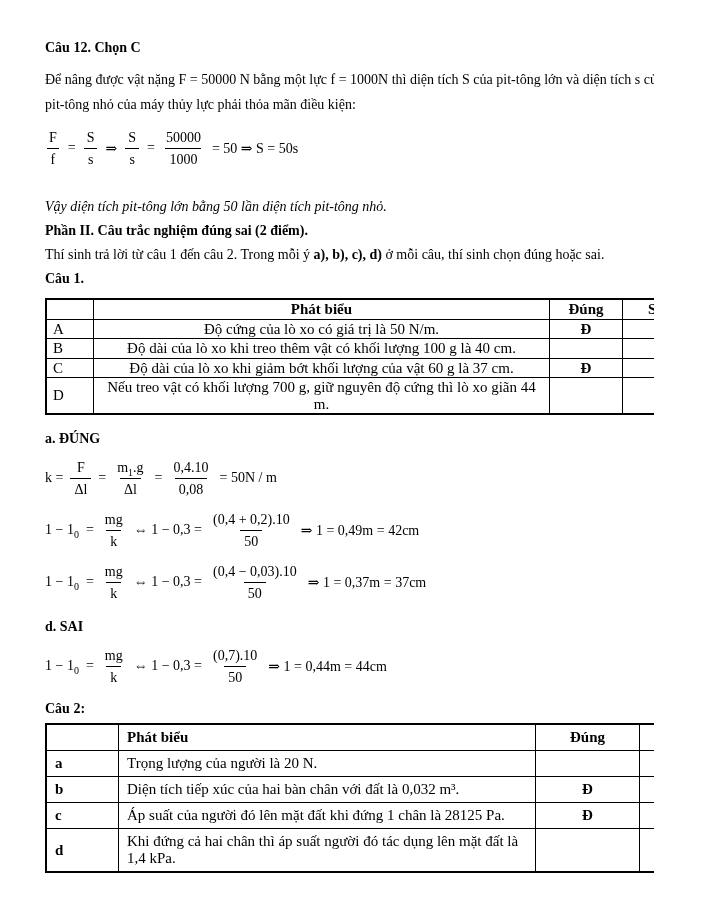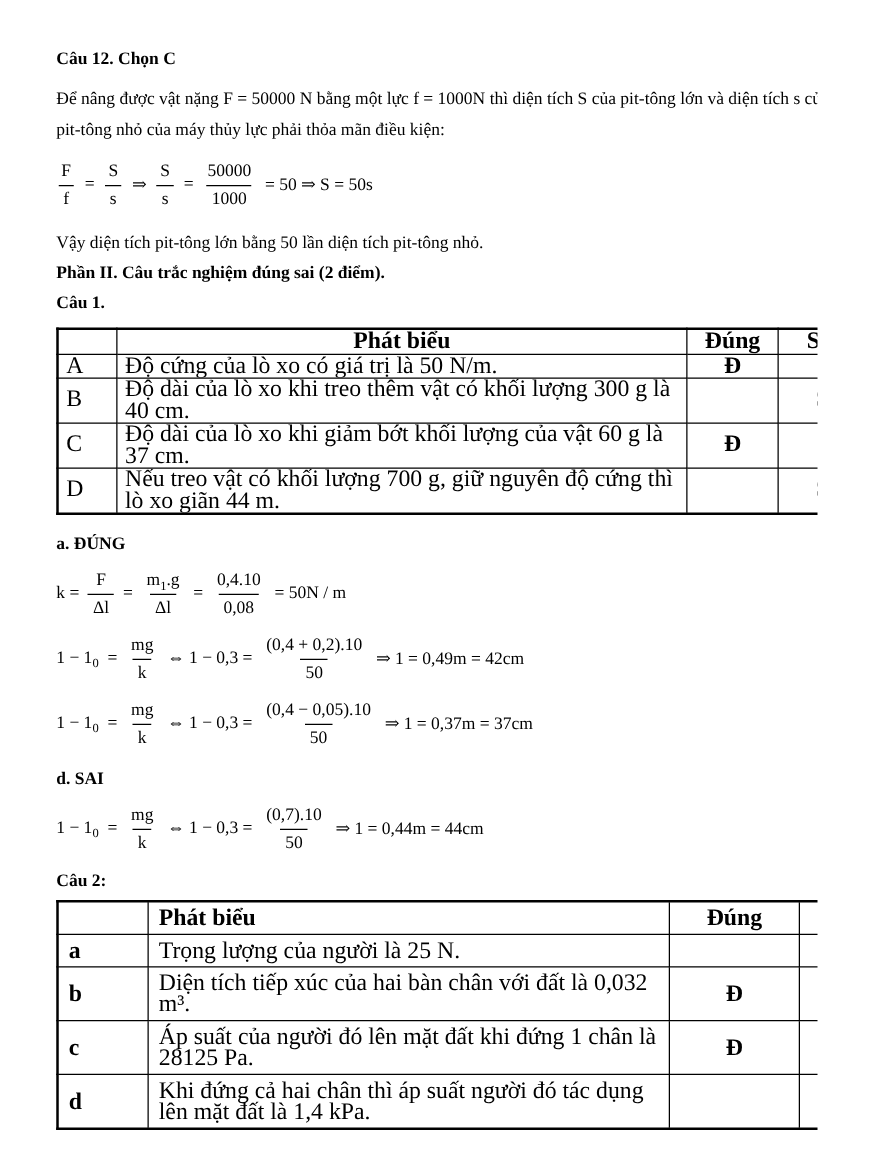--- a/index.html
+++ b/index.html
@@ -14,27 +14,27 @@
   .para{margin-top:11px;line-height:25px;width:632px;}
   .line{margin-top:4px;line-height:20px;}
   
   .formula{display:flex;align-items:center;gap:7px;margin-top:10px;min-height:42px;white-space:nowrap;}
   .frac{display:inline-flex;flex-direction:column;align-items:center;text-align:center;line-height:17px;}
   .frac .num{display:block;padding:0 4px 2px;}
   .frac .den{display:block;border-top:1px solid #000;padding:2px 4px 0;}
   sub{font-size:10px;line-height:0;}
   
   table{border-collapse:collapse;border:2px solid #000;table-layout:fixed;}
-  td,th{border:1px solid #000;font-size:19px;vertical-align:middle;overflow:hidden;font-family:Liberation Serif, serif;}
+  td,th{border:1px solid #000;font-size:15px;vertical-align:middle;overflow:hidden;font-family:Liberation Serif, serif;}
   th{font-weight:bold;}
   
   .t1{margin-top:9px;width:595px;}
   .t1 td,.t1 th{padding:1px 6px;line-height:16.5px;}
   .t1 .col-letter{width:34px;}
-  .t1 .col-stmt{width:443px;}
+  .t1 .col-stmt{width:443px;text-align:center;}
   .t1 .col-dung{width:60px;}
   .t1 .col-sai{width:58px;}
   .t1 th.col-stmt{text-align:center;}
   
   .t2{margin-top:4px;width:607px;}
   .t2 td,.t2 th{padding:4px 8px;line-height:17px;}
   .t2 .col-letter{width:55px;}
   .t2 .col-stmt{width:400px;}
   .t2 .col-dung{width:87px;}
   .t2 .col-sai{width:65px;}
@@ -70,44 +70,45 @@
       <span class="den">s</span>
     </span>
     <span>=</span>
     <span class="frac">
       <span class="num">50000</span>
       <span class="den">1000</span>
     </span>
     <span>= 50 ⇒ S = 50s</span>
   </div>
 
-  <div class="line" style="margin-top:16px;">Vậy diện tích pit-tông lớn bằng 50 lần diện tích pit-tông nhỏ.</div>
+  <div class="line" style="margin-top:28px;font-style:italic;">Vậy diện tích pit-tông lớn bằng 50 lần diện tích pit-tông nhỏ.</div>
 
   <div class="line heading">Phần II. Câu trắc nghiệm đúng sai (2 điểm).</div>
 
+  <div class="line"><span>Thí sinh trả lời từ câu 1 đến câu 2. Trong mỗi ý </span><span class="b">a), b), c), d)</span><span> ở mỗi câu, thí sinh chọn đúng hoặc sai.</span></div>
 
   <div class="line heading">Câu 1.</div>
 
   <table class="t1">
     <tbody>
         <tr>
       <th class="col-letter"></th>
       <th class="col-stmt">Phát biểu</th>
       <th class="col-dung">Đúng</th>
       <th class="col-sai">Sai</th>
     </tr>
     <tr>
       <td class="col-letter">A</td>
       <td class="col-stmt">Độ cứng của lò xo có giá trị là 50 N/m.</td>
       <td class="col-dung mark">Đ</td>
       <td class="col-sai mark"></td>
     </tr>
     <tr>
       <td class="col-letter">B</td>
-      <td class="col-stmt">Độ dài của lò xo khi treo thêm vật có khối lượng 300 g là 40 cm.</td>
+      <td class="col-stmt">Độ dài của lò xo khi treo thêm vật có khối lượng 100 g là 40 cm.</td>
       <td class="col-dung mark"></td>
       <td class="col-sai mark">S</td>
     </tr>
     <tr>
       <td class="col-letter">C</td>
       <td class="col-stmt">Độ dài của lò xo khi giảm bớt khối lượng của vật 60 g là 37 cm.</td>
       <td class="col-dung mark">Đ</td>
       <td class="col-sai mark"></td>
     </tr>
     <tr>
@@ -159,21 +160,21 @@
 
   <div class="formula">
     <span><span>1 − 1</span><sub>0</sub></span>
     <span>=</span>
     <span class="frac">
       <span class="num">mg</span>
       <span class="den">k</span>
     </span>
     <span>⇔ 1 − 0,3 =</span>
     <span class="frac">
-      <span class="num">(0,4 − 0,05).10</span>
+      <span class="num">(0,4 − 0,03).10</span>
       <span class="den">50</span>
     </span>
     <span>⇒ 1 = 0,37m = 37cm</span>
   </div>
 
   <div class="sec-label">d. SAI</div>
 
   <div class="formula">
     <span><span>1 − 1</span><sub>0</sub></span>
     <span>=</span>
@@ -194,21 +195,21 @@
   <table class="t2">
     <tbody>
         <tr>
       <th class="col-letter"></th>
       <th class="col-stmt">Phát biểu</th>
       <th class="col-dung">Đúng</th>
       <th class="col-sai">Sai</th>
     </tr>
     <tr>
       <td class="col-letter letter">a</td>
-      <td class="col-stmt">Trọng lượng của người là 25 N.</td>
+      <td class="col-stmt">Trọng lượng của người là 20 N.</td>
       <td class="col-dung mark"></td>
       <td class="col-sai mark">S</td>
     </tr>
     <tr>
       <td class="col-letter letter">b</td>
       <td class="col-stmt">Diện tích tiếp xúc của hai bàn chân với đất là 0,032 m³.</td>
       <td class="col-dung mark">Đ</td>
       <td class="col-sai mark"></td>
     </tr>
     <tr>

